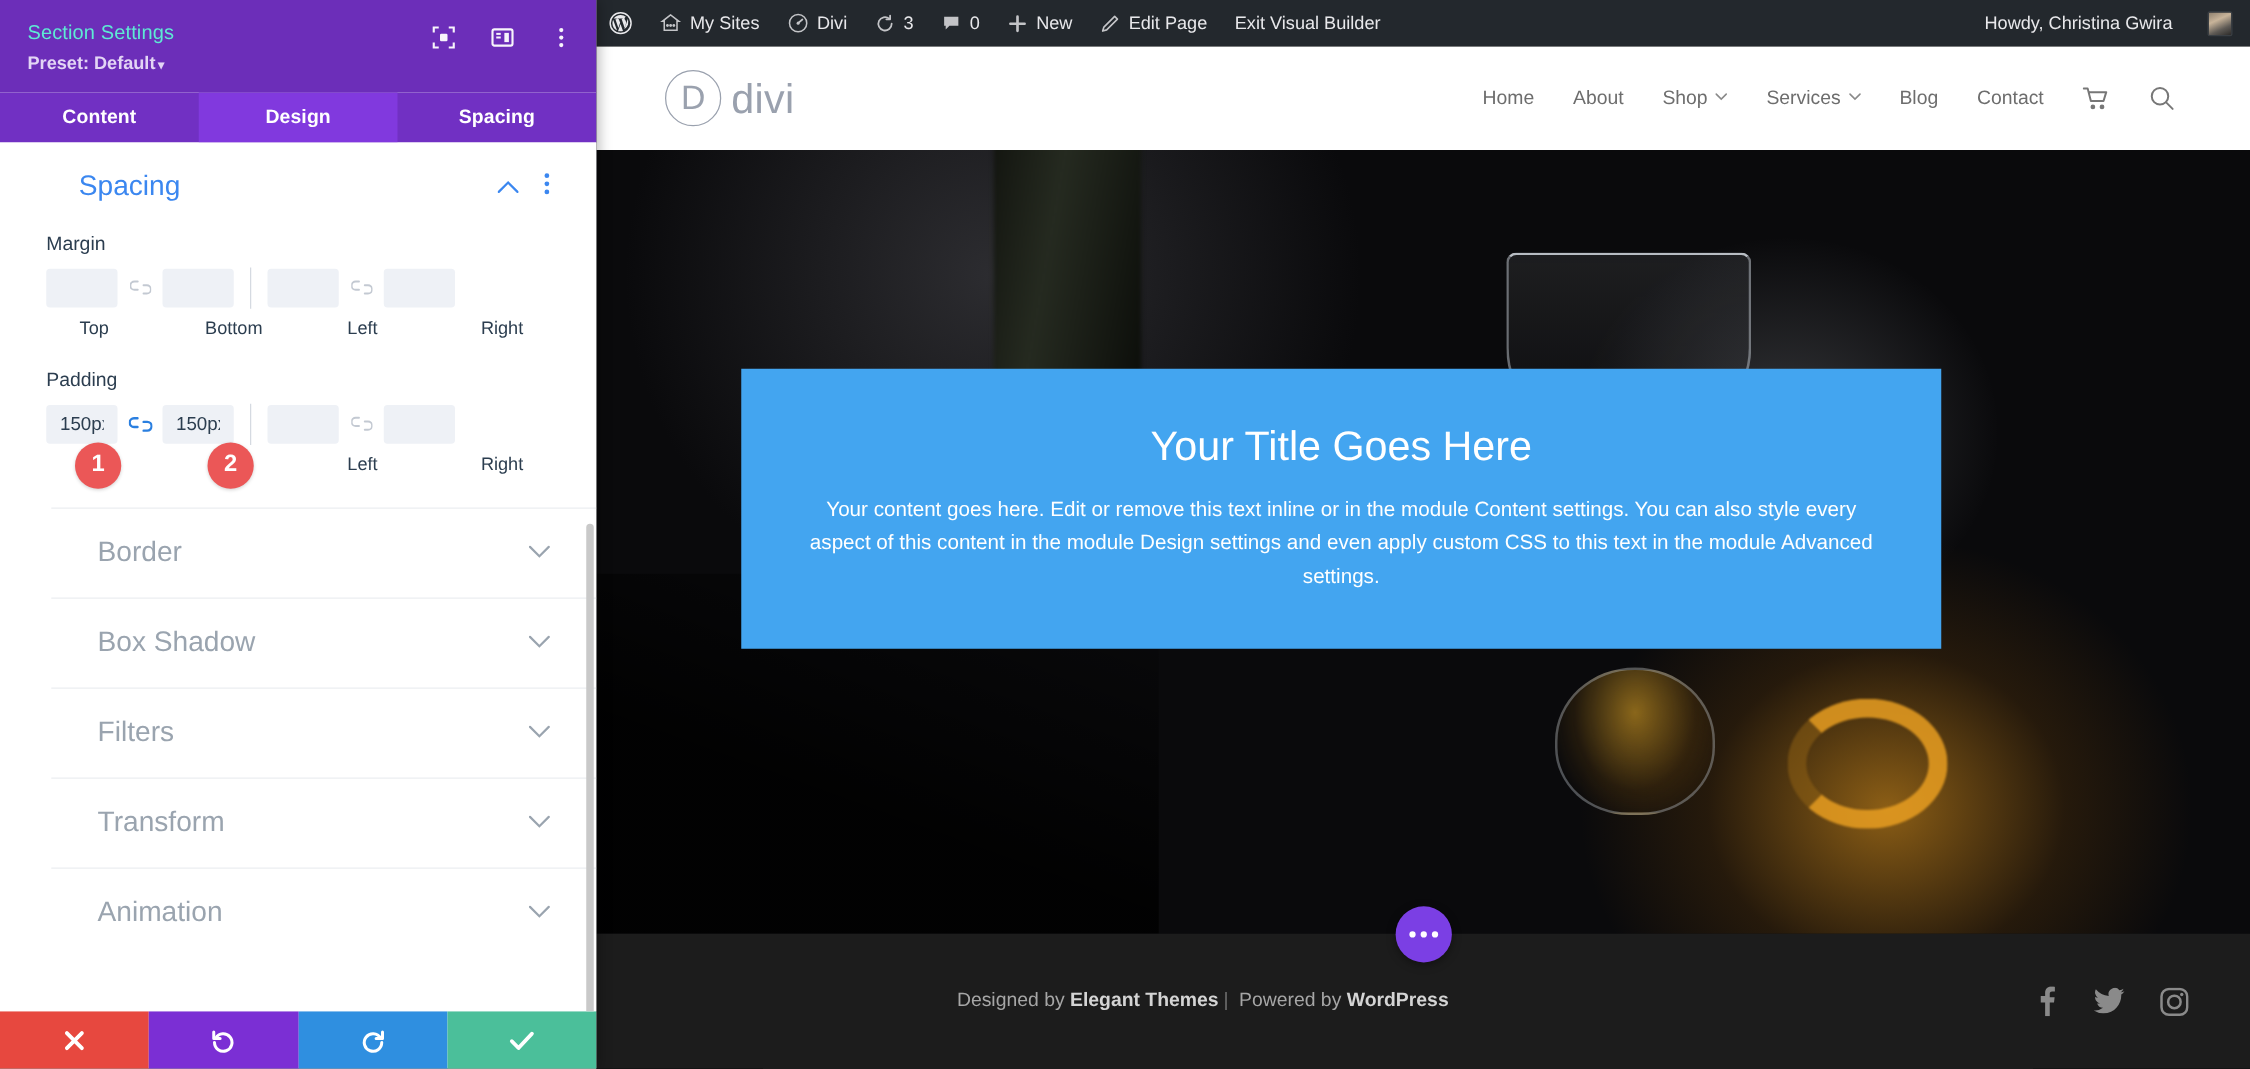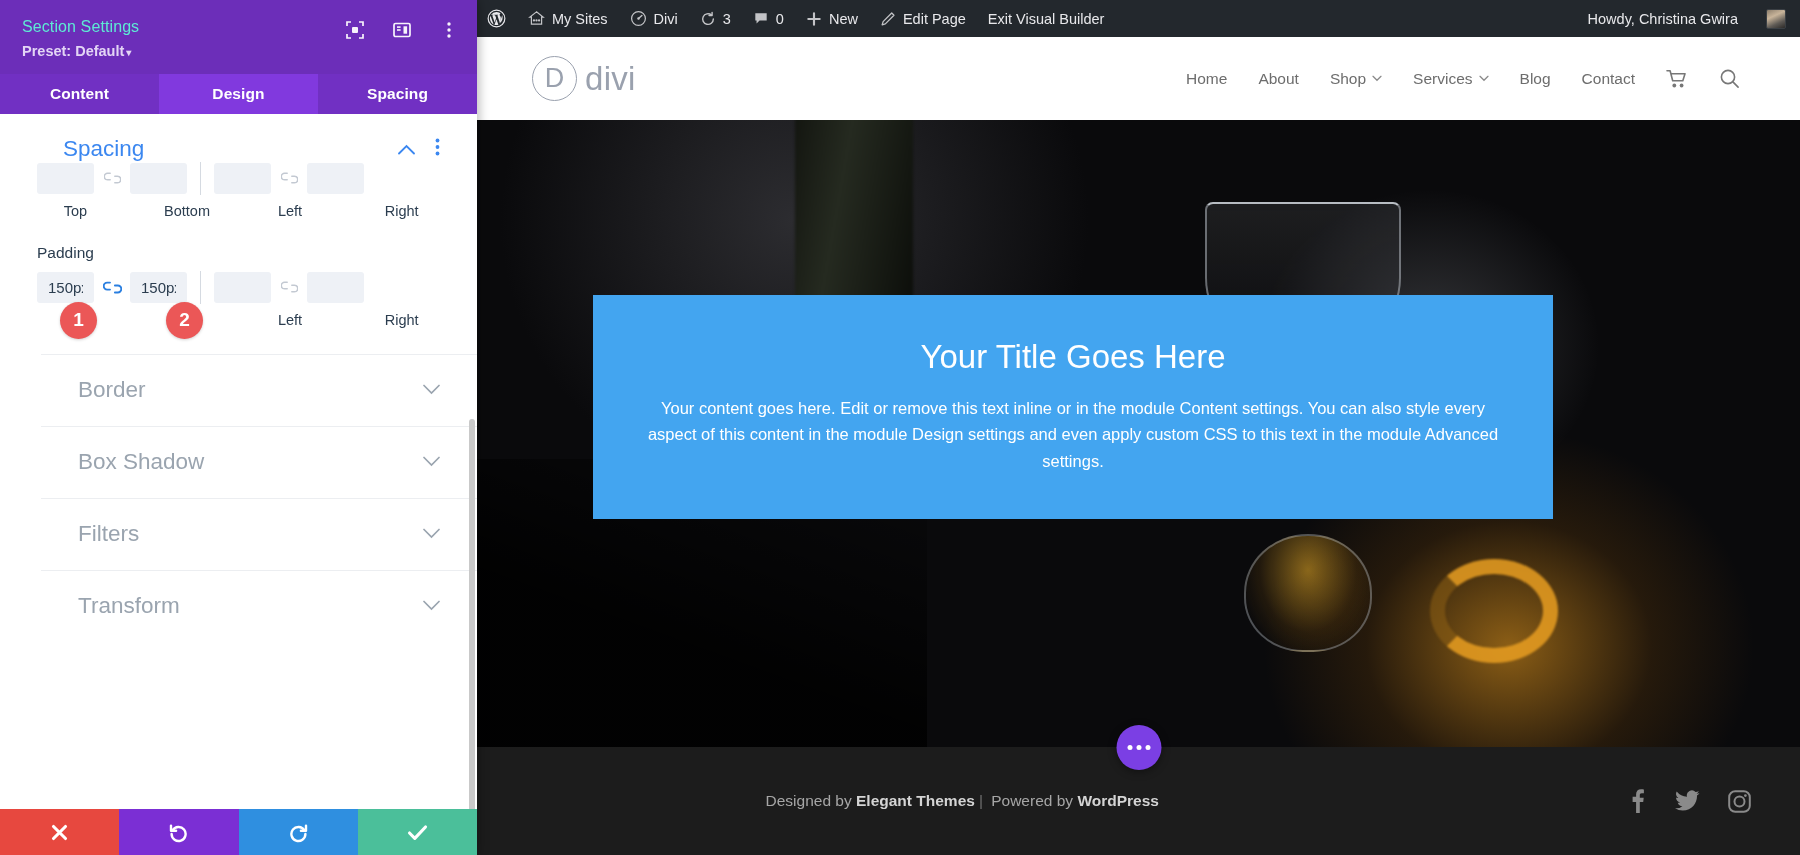--- a/index.html
+++ b/index.html
@@ -339,20 +339,21 @@
             <span class="dots-v">
               <svg width="5" height="18" viewBox="0 0 5 18">
                 <circle cx="2.5" cy="2.5" r="1.9" fill="#3b87f0"></circle>
                 <circle cx="2.5" cy="9" r="1.9" fill="#3b87f0"></circle>
                 <circle cx="2.5" cy="15.5" r="1.9" fill="#3b87f0"></circle>
               </svg>
             </span>
           </div>
         </div>
 
+        <div class="field-label">Margin</div>
         <div class="spacing-row">
           <div class="sp-group">
             <input class="sp-input" value="" style="">
             <span class="link-icon">
               <svg width="17" height="14" viewBox="0 0 17 14">
                 <path d="M6.2 2.2H3.6a3.3 3.3 0 0 0 0 6.6h2.6" stroke="#c3c9d2" stroke-width="1.5" fill="none" stroke-linecap="round"></path>
                 <path d="M10.8 5.2h2.6a3.3 3.3 0 0 1 0 6.6h-2.6" stroke="#c3c9d2" stroke-width="1.5" fill="none" stroke-linecap="round"></path>
               </svg>
             </span>
             <input class="sp-input" value="" style="">
@@ -443,20 +444,28 @@
           </span>
         </div>
         <div class="acc-row">
           <span class="acc-title">Transform</span>
           <span class="acc-chev">
             <svg width="17" height="11" viewBox="0 0 17 11">
                 <path d="M1 1.5L8.5 9 16 1.5" stroke="#9aa4af" stroke-width="1.7" fill="none" stroke-linecap="round"></path>
               </svg>
           </span>
         </div>
+        <div class="acc-row">
+          <span class="acc-title">Animation</span>
+          <span class="acc-chev">
+            <svg width="17" height="11" viewBox="0 0 17 11">
+                <path d="M1 1.5L8.5 9 16 1.5" stroke="#9aa4af" stroke-width="1.7" fill="none" stroke-linecap="round"></path>
+              </svg>
+          </span>
+        </div>
       </div>
 
       <div class="scroll-thumb"></div>
     </div>
 
     <div class="panel-footer">
       <div class="pf cancel">
         <svg width="19" height="19" viewBox="0 0 19 19">
             <path d="M3.5 3.5l12 12M15.5 3.5l-12 12" stroke="#fff" stroke-width="3.1" stroke-linecap="round"></path>
           </svg>

